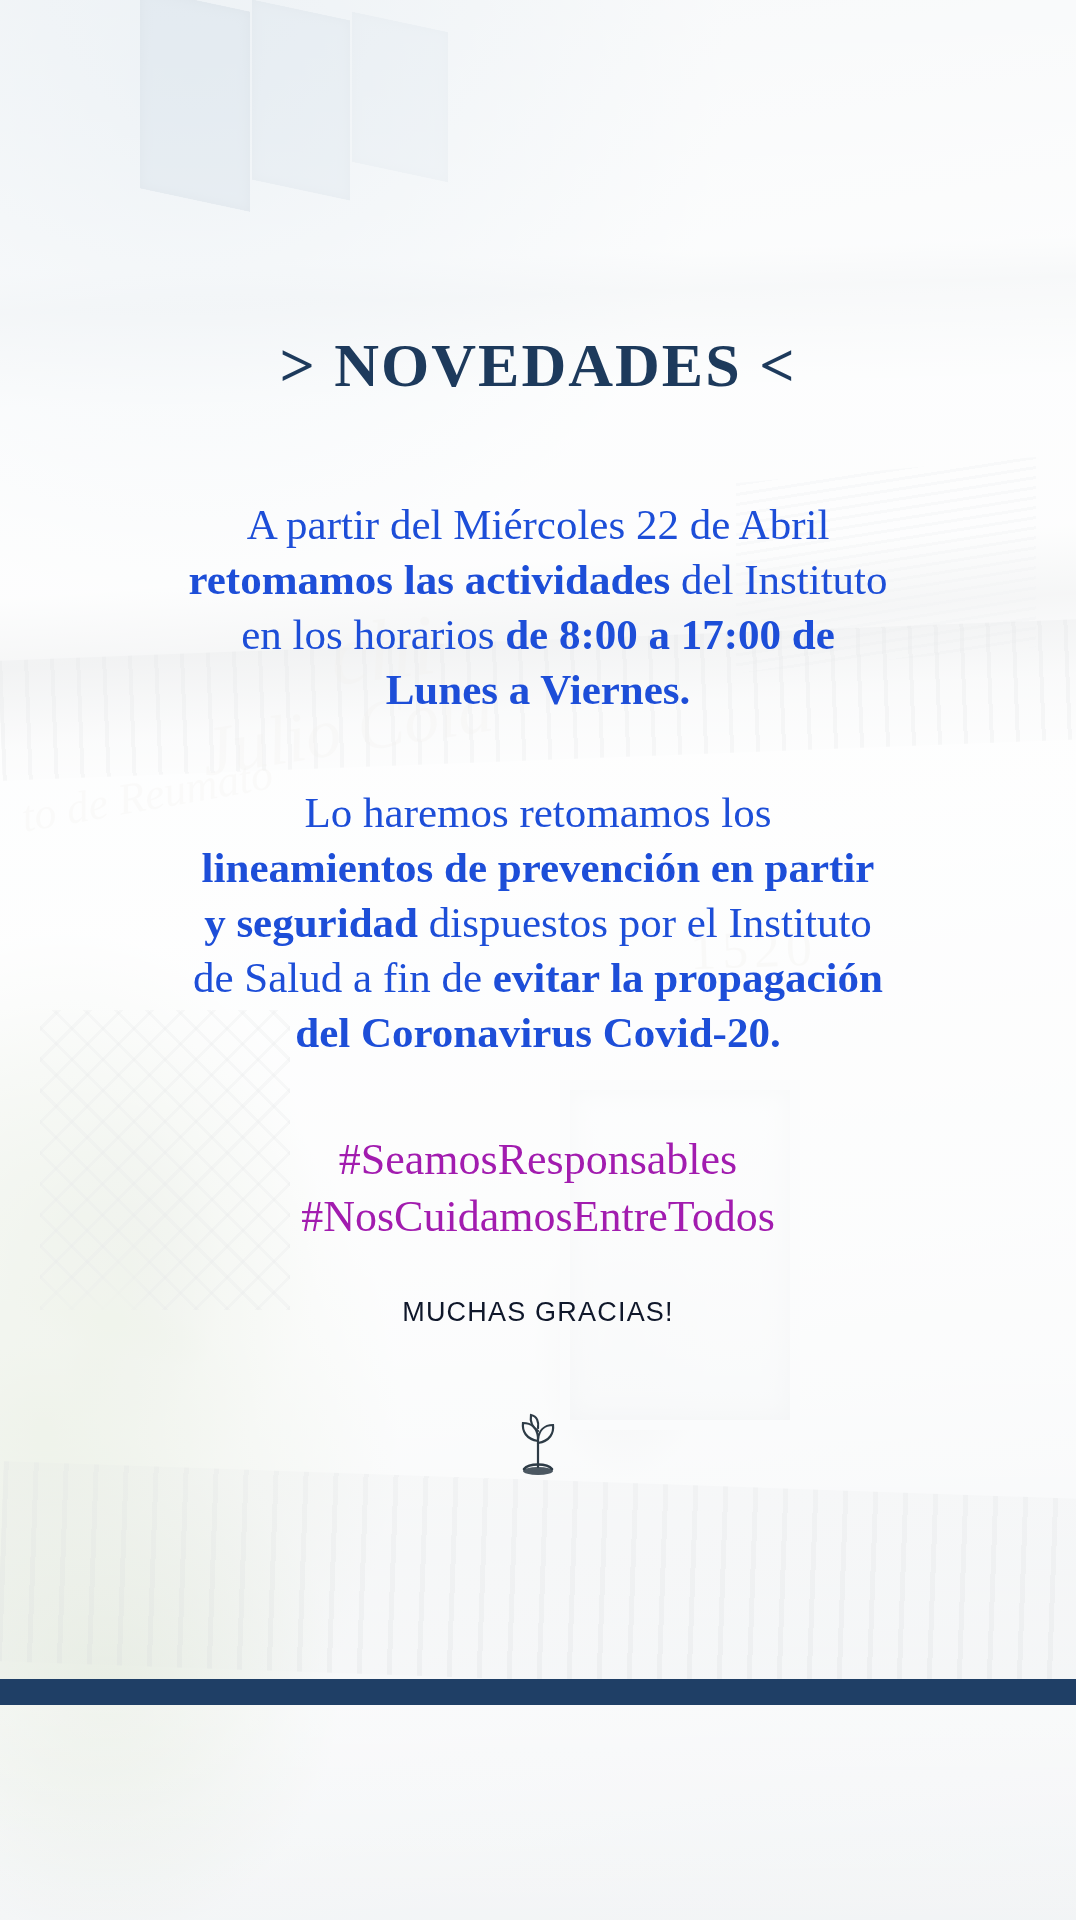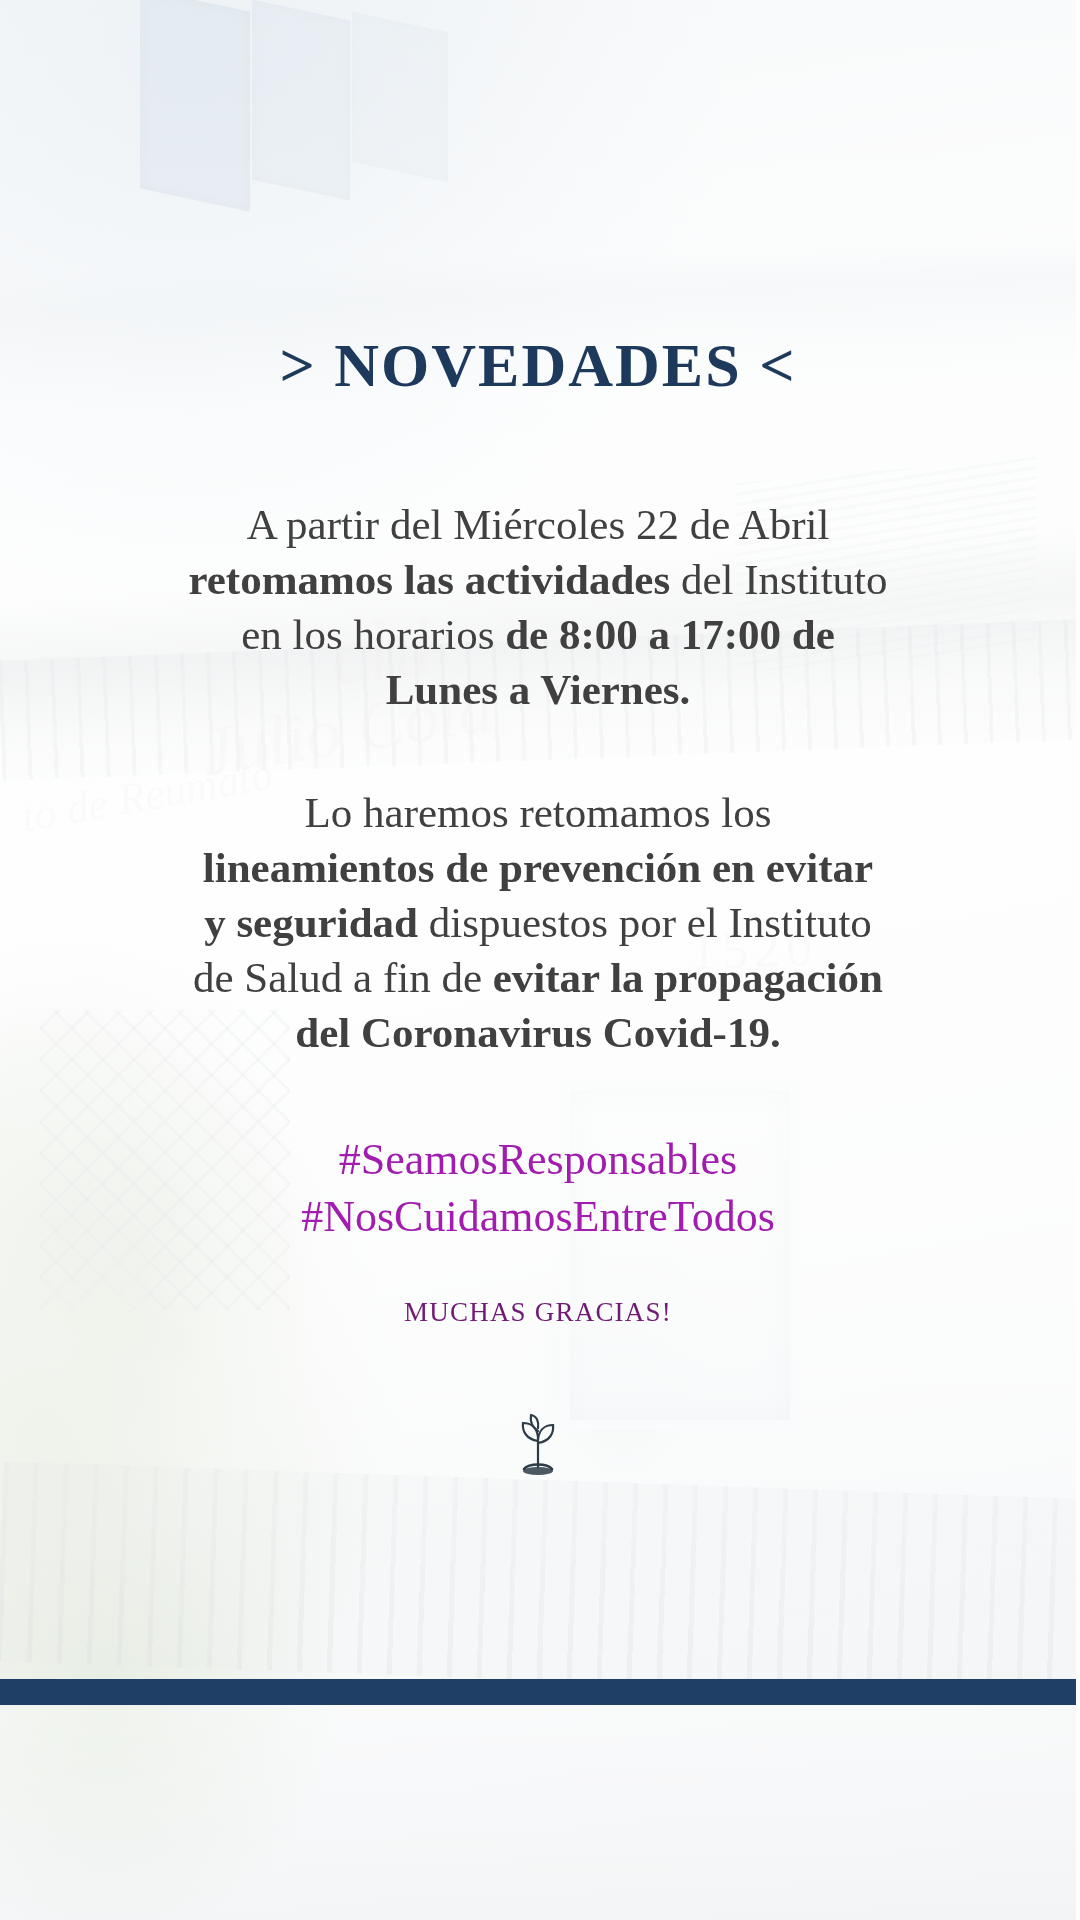--- a/index.html
+++ b/index.html
@@ -133,45 +133,45 @@
     margin-top: 330px;
     color: #1d3a5c;
     font-family: "Liberation Serif", serif;
     font-weight: bold;
     font-size: 62px;
     letter-spacing: 2px;
     text-align: center;
   }
   .body-block {
     width: 700px;
-    color: #404040;
+    color: #1d4ed8;
     text-align: center;
     font-size: 43px;
     line-height: 1.28;
     font-family: "Liberation Serif", serif;
   }
   .p1 { margin-top: 96px; }
   .p2 { margin-top: 68px; }
   .body-block b { font-weight: bold; }
 
   .tags {
     margin-top: 72px;
     width: 760px;
     text-align: center;
     color: #a21caf;
     font-size: 44px;
     line-height: 1.28;
     font-family: "Liberation Serif", serif;
   }
   .thanks {
     margin-top: 52px;
-    color: #701a75;
+    color: #0f172a;
     font-size: 27px;
     letter-spacing: 1.2px;
-    font-family: Liberation Serif, serif;
+    font-family: Liberation Sans, sans-serif;
     text-align: center;
   }
 
   .logo {
     margin-top: 70px;
     width: 90px;
     height: 90px;
     display: flex;
     align-items: center;
     justify-content: center;
@@ -217,21 +217,21 @@
   </div>
 
   <div class="veil"></div>
 
   <div class="content">
 
     <div class="title">&gt; NOVEDADES &lt;</div>
 
     <div class="body-block p1"><span>A partir del Miércoles 22 de Abril </span><b>retomamos las actividades</b><span> del Instituto en los horarios </span><b>de 8:00 a 17:00 de Lunes a Viernes.</b></div>
 
-    <div class="body-block p2"><span>Lo haremos retomamos los </span><b>lineamientos de prevención en evitar y seguridad</b><span> dispuestos por el Instituto de Salud a fin de </span><b>evitar la propagación del Coronavirus Covid-19.</b></div>
+    <div class="body-block p2"><span>Lo haremos retomamos los </span><b>lineamientos de prevención en partir y seguridad</b><span> dispuestos por el Instituto de Salud a fin de </span><b>evitar la propagación del Coronavirus Covid-20.</b></div>
 
     <div class="tags">
       <div>#SeamosResponsables</div>
       <div>#NosCuidamosEntreTodos</div>
     </div>
 
     <div class="thanks">MUCHAS GRACIAS!</div>
 
     <div class="logo">
       <svg width="84" height="84" viewBox="0 0 84 84" aria-hidden="true">

